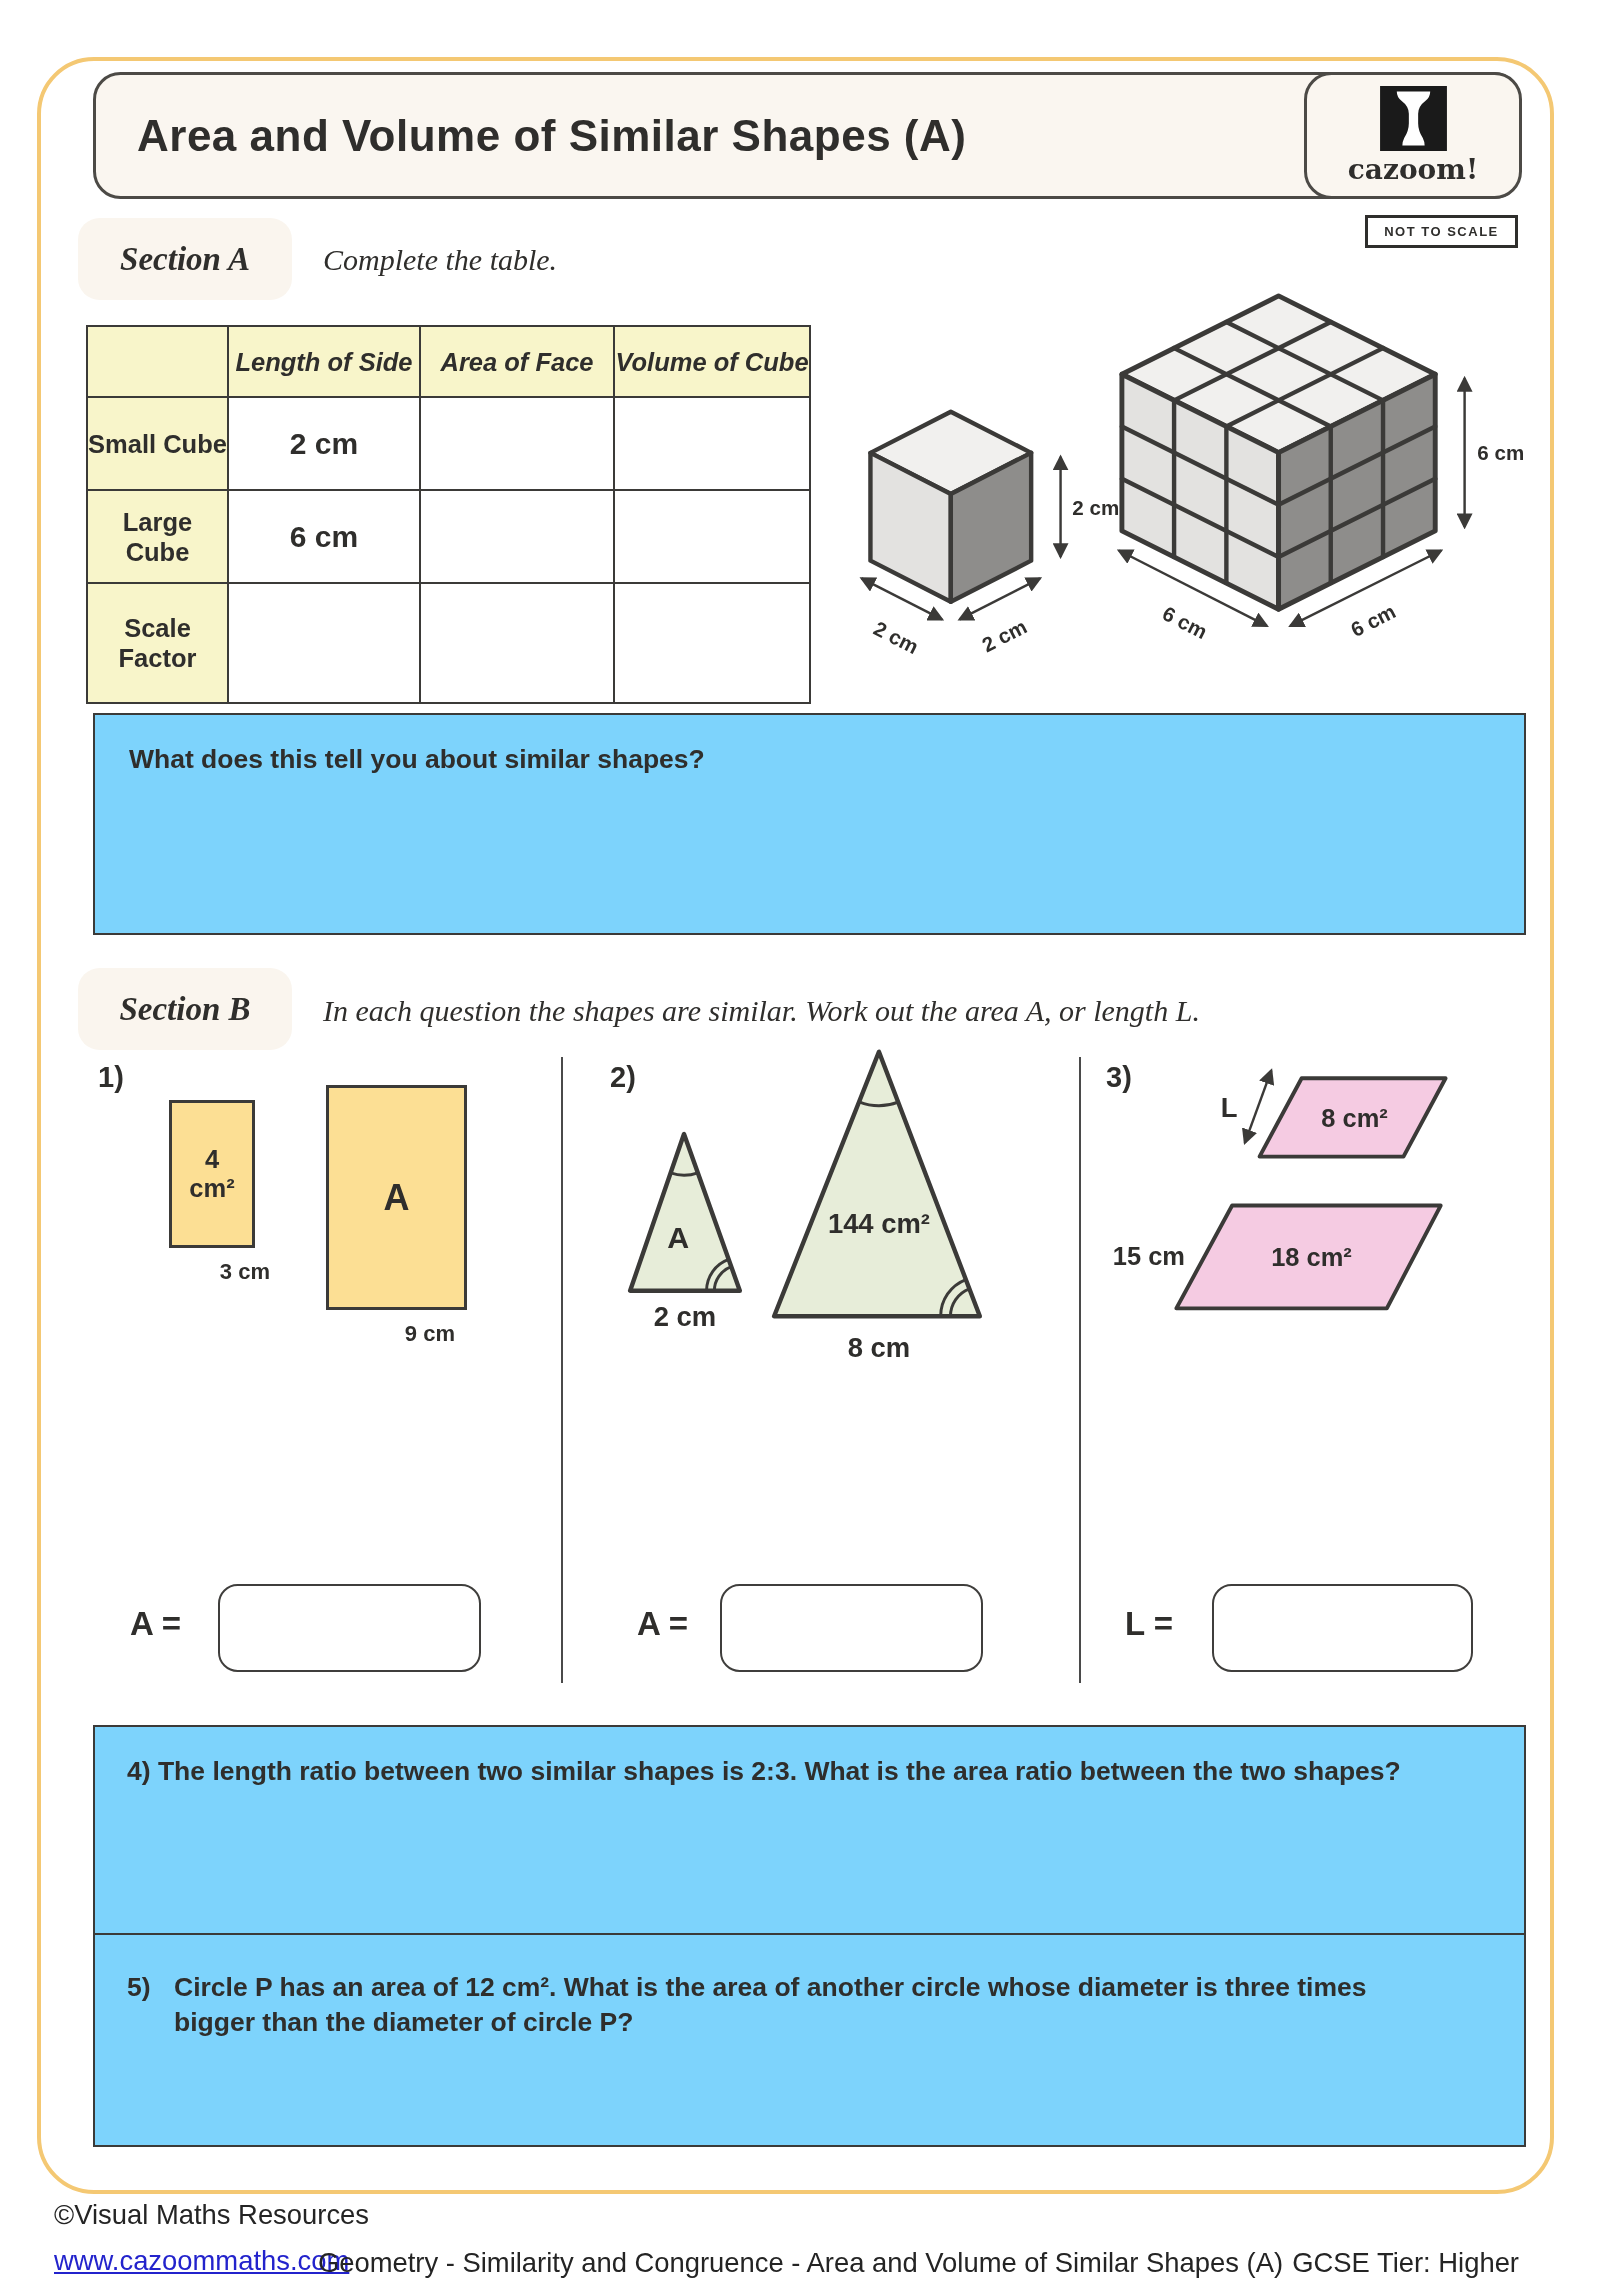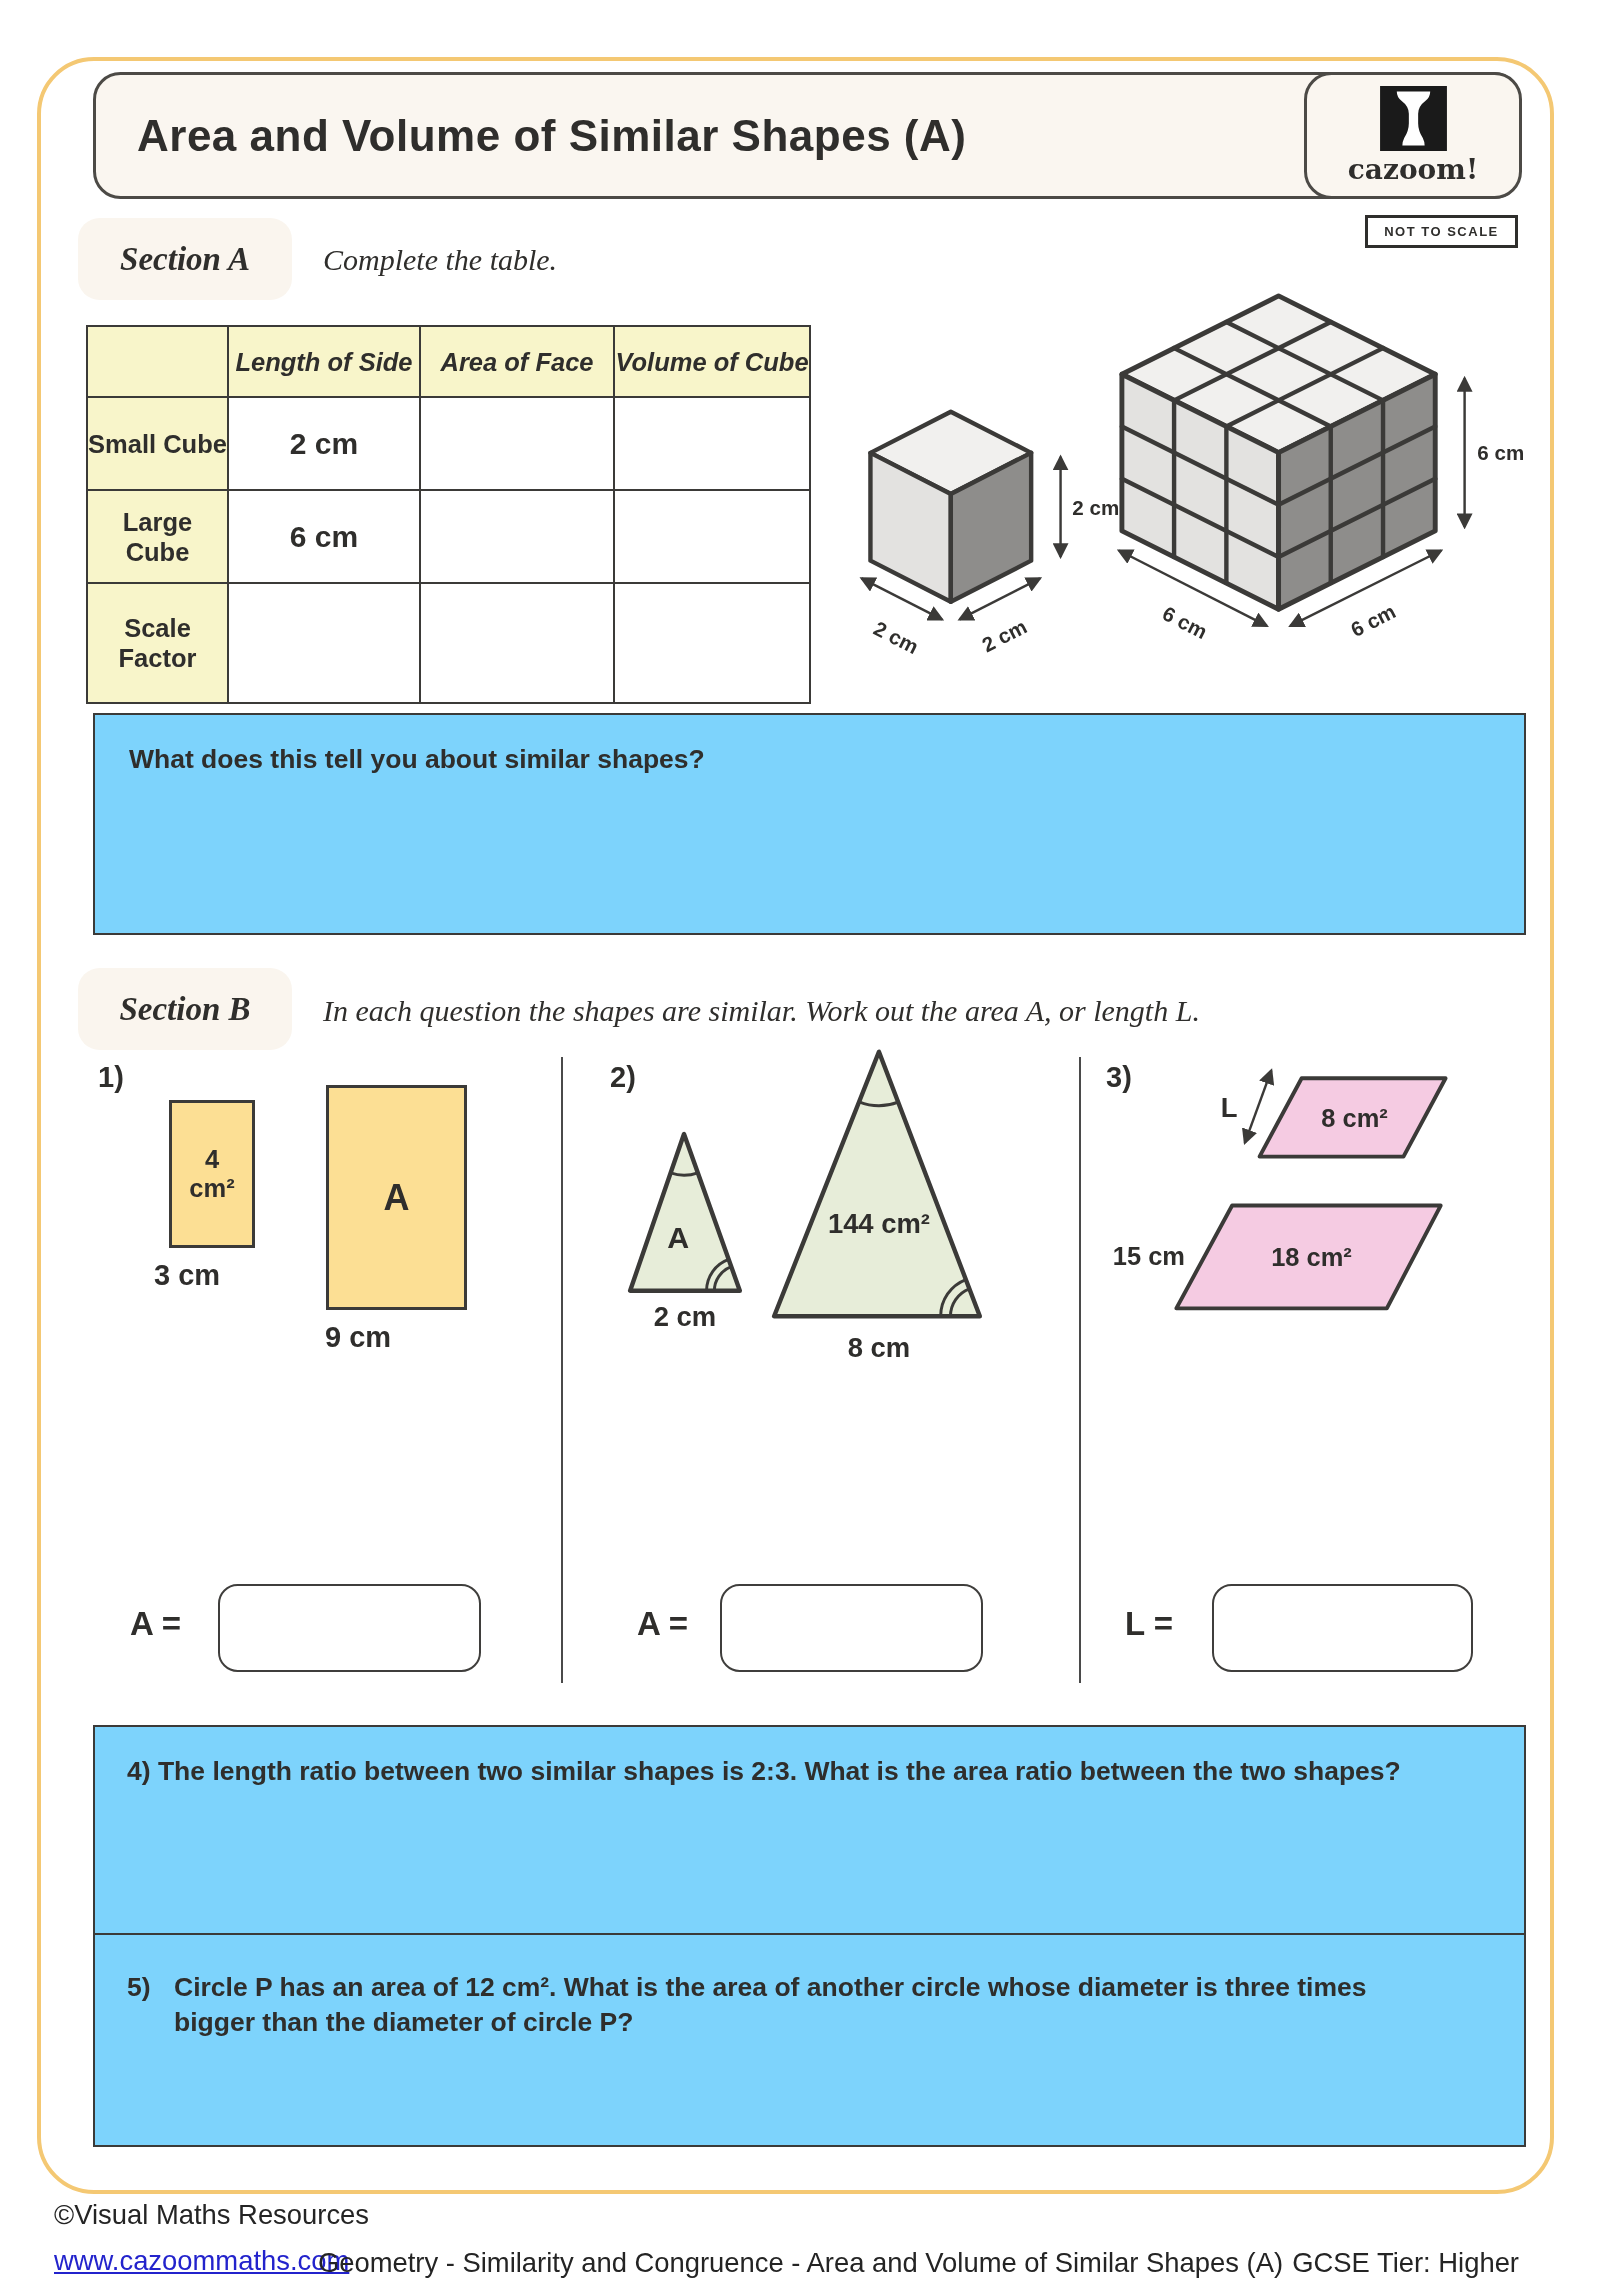--- a/index.html
+++ b/index.html
@@ -15,21 +15,21 @@
   .qtext{font-weight:bold;font-size:26.5px;line-height:35px;}
   table.simtable{border-collapse:collapse;background:#ffffff;border:2.9px solid #3b3a38;table-layout:fixed;}
   table.simtable th,table.simtable td{border:2px solid #3b3a38;padding:0;text-align:center;vertical-align:middle;}
   table.simtable .hdr{background:#f8f5ca;font-weight:bold;font-size:25.5px;line-height:30px;border-bottom-width:2.9px;}
   table.simtable .rowlbl{background:#f8f5ca;font-weight:bold;font-size:25.5px;line-height:30px;border-right-width:2.9px;}
   table.simtable .val{font-weight:bold;font-size:30px;}
   .dimtext{font-weight:bold;font-size:21px;fill:#2f2e2c;font-family:"Liberation Sans","DejaVu Sans",sans-serif;}
   .figtext{font-weight:bold;fill:#2f2e2c;font-family:"Liberation Sans","DejaVu Sans",sans-serif;}
   .rectshape{background:#fcdf94;border:3.9px solid #3b3a38;display:flex;align-items:center;justify-content:center;}
   .qnum{font-weight:bold;font-size:29px;}
-  .cmlabel{font-weight:bold;font-size:29px;text-align:left;}
+  .cmlabel{font-weight:bold;font-size:22px;text-align:right;}
   .ansrow-label{font-weight:bold;font-size:33px;}
   .ansbox{background:#fff;border:2px solid #3f3e3c;border-radius:19.6px;}
   .divider{background:#4a4a4a;width:2px;}
   .footer-text{font-size:27.4px;color:#242424;}
 </style>
 </head>
 <body>
 
 <svg width="0" height="0" style="position:absolute" aria-hidden="true">
   <defs>
@@ -151,21 +151,21 @@
   <div class="abs rectshape" style="left:169px;top:1100px;width:86px;height:148px;box-sizing:border-box;">
     <div style="text-align:center;font-weight:bold;font-size:25.5px;line-height:29px;">
       <div>4</div>
       <div>cm²</div>
     </div>
   </div>
   <div class="abs cmlabel" style="left:154px;top:1259px;width:116px;">3 cm</div>
   <div class="abs rectshape" style="left:326px;top:1085px;width:141px;height:225px;box-sizing:border-box;">
     <span style="font-weight:bold;font-size:36px;">A</span>
   </div>
-  <div class="abs cmlabel" style="left:325px;top:1321px;width:116px;">9 cm</div>
+  <div class="abs cmlabel" style="left:339px;top:1321px;width:116px;">9 cm</div>
 
   <div class="abs qnum" style="left:610px;top:1061px;">2)</div>
   <svg class="abs" style="left:588px;top:1037px;" width="480" height="338" viewBox="0 0 490 345">
     <polygon points="98,99 43,259 155,259" fill="#e7edd9" stroke="#3b3a38" stroke-width="4.5" stroke-linejoin="round"></polygon>
     <path d="M84.3 138.7 A42 42 0 0 0 112.1 138.6" fill="none" stroke="#3b3a38" stroke-width="3"></path>
     <path d="M129 259 A26 26 0 0 1 146.3 234.5" fill="none" stroke="#3b3a38" stroke-width="3"></path>
     <path d="M121 259 A34 34 0 0 1 143.6 227.0" fill="none" stroke="#3b3a38" stroke-width="3"></path>
     <text x="92" y="215" text-anchor="middle" class="figtext" font-size="31">A</text>
     <text x="99" y="295" text-anchor="middle" class="figtext" font-size="28">2 cm</text>
     <polygon points="297,15 190,285 400,285" fill="#e7edd9" stroke="#3b3a38" stroke-width="4.5" stroke-linejoin="round"></polygon>

